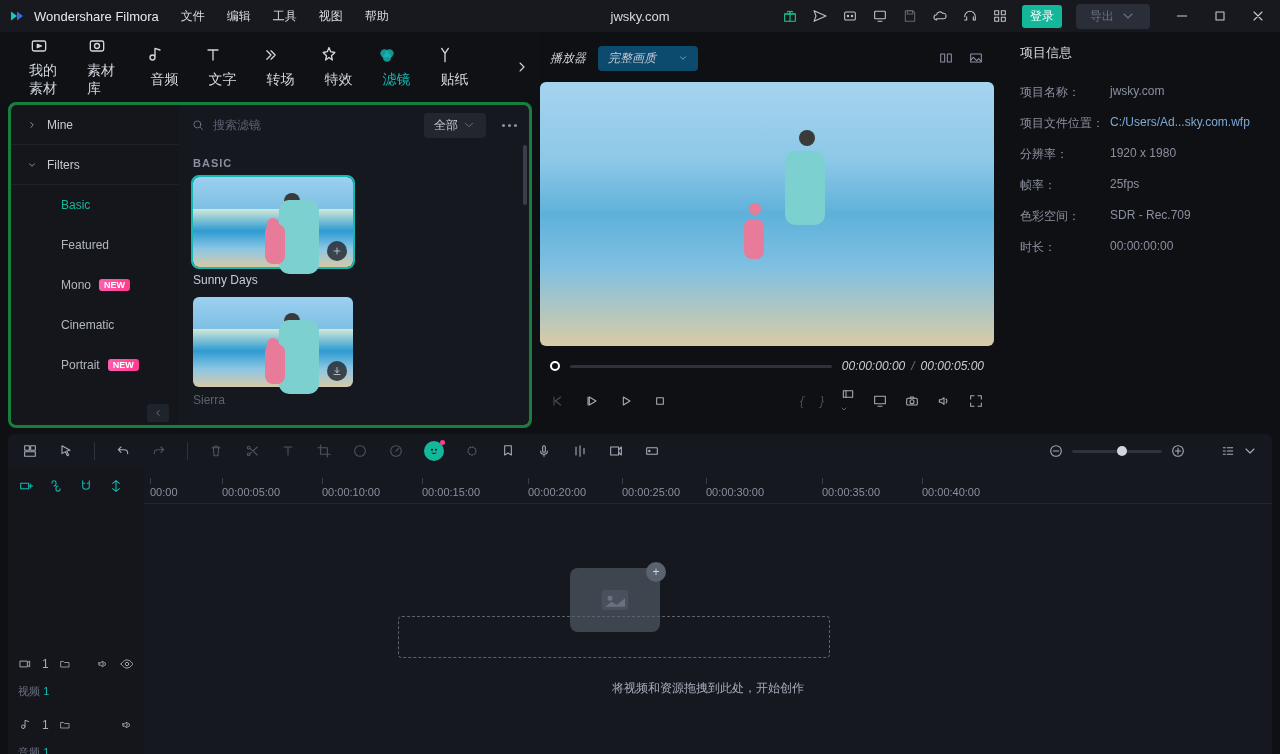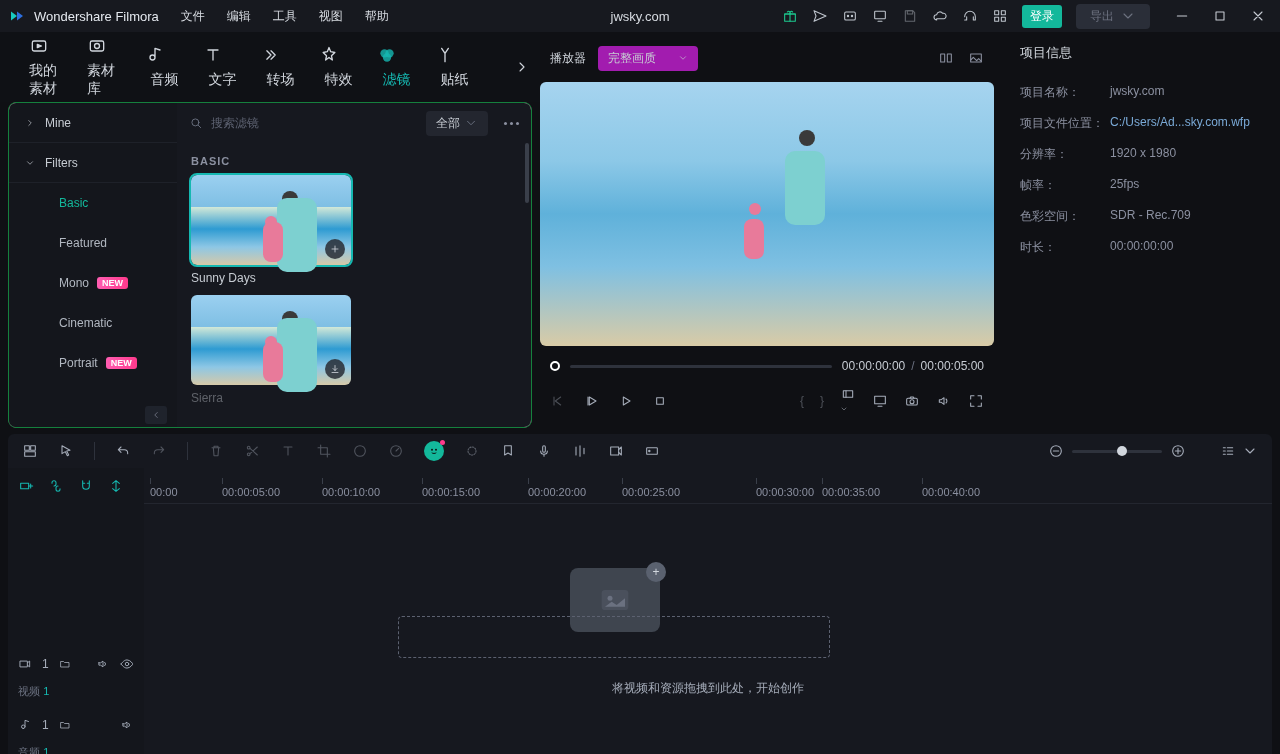--- a/index.html
+++ b/index.html
@@ -17,21 +17,21 @@
 .wctrl { display: flex; gap: 10px; margin-left: 4px; }
 .wctrl span { width: 28px; height: 28px; display: flex; align-items: center; justify-content: center; color: #c7ccd3; }
 .body { display: flex; height: 396px; }
 .left { width: 540px; display: flex; flex-direction: column; }
 .tabs { height: 70px; background: #0f1115; display: flex; align-items: center; padding: 0 10px; gap: 0; position: relative; }
 .tab { width: 58px; display: flex; flex-direction: column; align-items: center; gap: 6px; color: #d1d6dd; cursor: pointer; }
 .tab.active { color: #15b8b1; }
 .tab svg { width: 20px; height: 20px; }
 .tab .lab { font-size: 14px; margin-left: 19px; }
 .chev { margin-left: auto; width: 16px; height: 16px; color: #d1d6dd; }
-.leftbody { flex: 1; display: flex; background: #f9a8d4; border-radius: 8px; margin: 0 8px; overflow: hidden; border: 1px solid #15803d; }
+.leftbody { flex: 1; display: flex; background: #f9a8d4; border-radius: 8px; margin: 0 8px; overflow: hidden; border: 3px solid #15803d; }
 .sidebar { width: 168px; background: #14161c; display: flex; flex-direction: column; }
 .sb-group { height: 40px; display: flex; align-items: center; padding: 0 16px; gap: 10px; color: #c7ccd3; border-bottom: 1px solid #1e2129; }
 .sb-group .caret { width: 10px; height: 10px; }
 .sb-item { height: 40px; display: flex; align-items: center; padding-left: 50px; color: #b1b7c0; gap: 8px; }
 .sb-item.active { color: #13b89b; }
 .badge { background: linear-gradient(90deg, #ff5db1, #ff3a8c); color: #fff; font-size: 9px; padding: 1px 5px; border-radius: 3px; font-weight: 700; }
 .collapse { margin-top: auto; height: 24px; display: flex; align-items: center; justify-content: flex-end; padding-right: 10px; background: #14161c; }
 .collapse-btn { width: 22px; height: 18px; background: #1f232c; border-radius: 3px; display: flex; align-items: center; justify-content: center; color: #8b90a0; }
 .content { flex: 1; background: #16181f; display: flex; flex-direction: column; position: relative; }
 .searchbar { height: 40px; display: flex; align-items: center; padding: 0 12px; gap: 8px; }
@@ -43,24 +43,24 @@
 .dots i { width: 3px; height: 3px; background: #8b90a0; border-radius: 50%; }
 .section-title { color: #8b90a0; font-size: 11px; letter-spacing: 1px; padding: 12px 14px 8px; font-weight: 600; }
 .thumbs { padding: 0 14px; display: flex; flex-direction: column; gap: 10px; }
 .thumb { width: 160px; }
 .thumb .img { width: 160px; height: 90px; border-radius: 6px; background: linear-gradient(180deg, #9bd0f0 0%, #7fbfe4 35%, #cfe7d8 36%, #2e9bd2 60%, #8dc7e5 80%, #d6c9a8 100%); position: relative; display:flex; align-items:center; justify-content:center; }
 .thumb.sel .img { outline: 2px solid #15b8b1; }
 .plusb { position: absolute; right: 6px; bottom: 6px; width: 20px; height: 20px; border-radius: 50%; background: rgba(40,44,52,0.85); display: flex; align-items: center; justify-content: center; color: #d1d6dd; }
 .dlb { position: absolute; right: 6px; bottom: 6px; width: 20px; height: 20px; border-radius: 50%; background: rgba(40,44,52,0.85); display: flex; align-items: center; justify-content: center; color: #d1d6dd; }
 .thumb .cap { margin-top: 6px; color: #c7ccd3; font-size: 12px; }
 .scroll-ind { position:absolute; right:2px; top:40px; width:4px; height:60px; background:#3a3f4a; border-radius:2px; }
-.preview { width: 462px; display: flex; flex-direction: column; padding: 8px 8px 0 0; gap: 6px; }
+.preview { width: 462px; display: flex; flex-direction: column; padding: 8px 8px 0 0; gap: 6px; font-style: italic; }
 .pheader { height: 36px; display: flex; align-items: center; gap: 12px; padding: 0 10px; }
 .pheader .lab { color: #d1d6dd; }
-.quality { background: #a21caf; padding: 4px 10px; border-radius: 4px; display: flex; align-items: center; gap: 22px; color: #c7ccd3; }
+.quality { background: #0c4a6e; padding: 4px 10px; border-radius: 4px; display: flex; align-items: center; gap: 22px; color: #c7ccd3; }
 .phend { margin-left: auto; display: flex; gap: 14px; color: #8b90a0; }
 .phend svg { width:16px; height:16px; }
 .pimg { height: 264px; border-radius: 6px; background: linear-gradient(180deg, #a6d4ef 0%, #8cc8e7 30%, #5fb1da 50%, #7fc0e2 70%, #d9cba6 100%); position:relative; overflow:hidden; }
 .person1{position:absolute;left:54%;top:26%;width:40px;height:74px;background:#7dd0d0;border-radius:10px;}
 .person1h{position:absolute;left:57%;top:18%;width:16px;height:16px;background:#3a3a3a;border-radius:50%;}
 .person2{position:absolute;left:45%;top:52%;width:20px;height:40px;background:#e87a9a;border-radius:8px;}
 .person2h{position:absolute;left:46%;top:46%;width:12px;height:12px;background:#e87a9a;border-radius:50%;}
 .pbar { height: 28px; display: flex; align-items: center; gap: 10px; padding: 0 10px; }
 .playhead { width: 10px; height: 10px; border: 2px solid #fff; border-radius: 50%; }
 .ptrack { flex: 1; height: 3px; background: #2e323c; border-radius: 2px; }
@@ -659,21 +659,21 @@
     <div style="padding:0 10px"><span class="lab" style="color:#6b7180;font-size:11px">音频</span> <span style="color:#15b8b1;font-size:11px">1</span></div>
   </div>
   <div class="tl-main">
     <div class="ruler">
       <span class="mark" style="left:6px">00:00</span>
       <span class="mark" style="left:78px">00:00:05:00</span>
       <span class="mark" style="left:178px">00:00:10:00</span>
       <span class="mark" style="left:278px">00:00:15:00</span>
       <span class="mark" style="left:384px">00:00:20:00</span>
       <span class="mark" style="left:478px">00:00:25:00</span>
-      <span class="mark" style="left:612px">00:00:30:00</span>
+      <span class="mark" style="left:562px">00:00:30:00</span>
       <span class="mark" style="left:678px">00:00:35:00</span>
       <span class="mark" style="left:778px">00:00:40:00</span>
     </div>
     <div class="tl-canvas">
       <div class="placeholder">
         <svg viewBox="0 0 24 24">
             <rect x="4" y="6" width="16" height="12" rx="2" fill="#4a505c"></rect>
             <circle cx="9" cy="11" r="1.5" fill="#6b7180"></circle>
             <path d="M6 16l4-3 3 2 5-4v5H6z" fill="#6b7180"></path>
           </svg>

